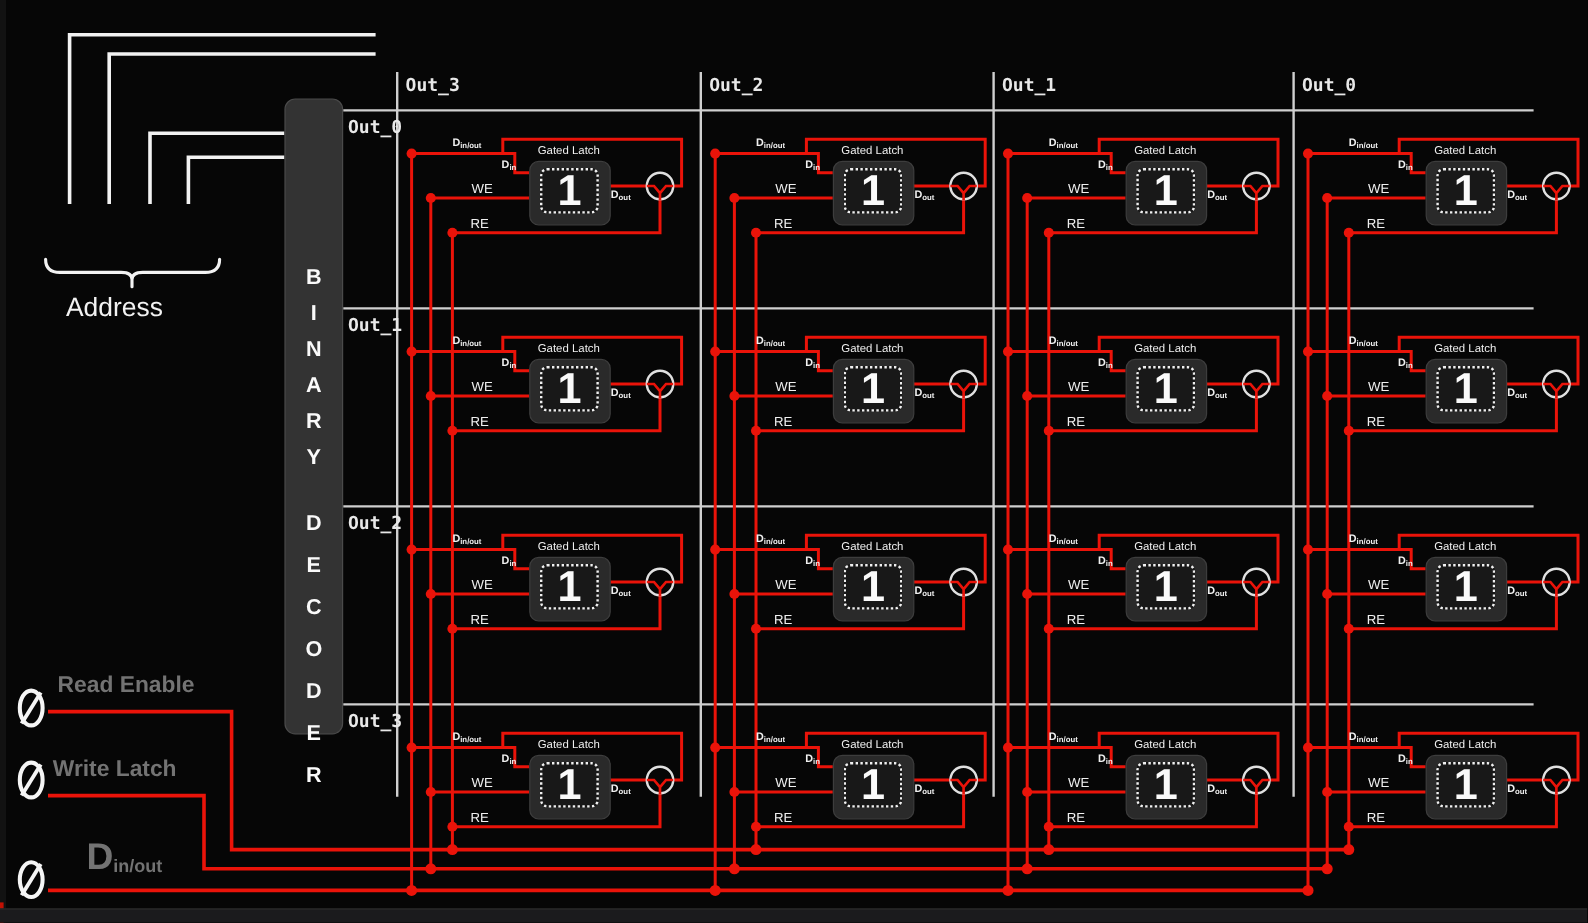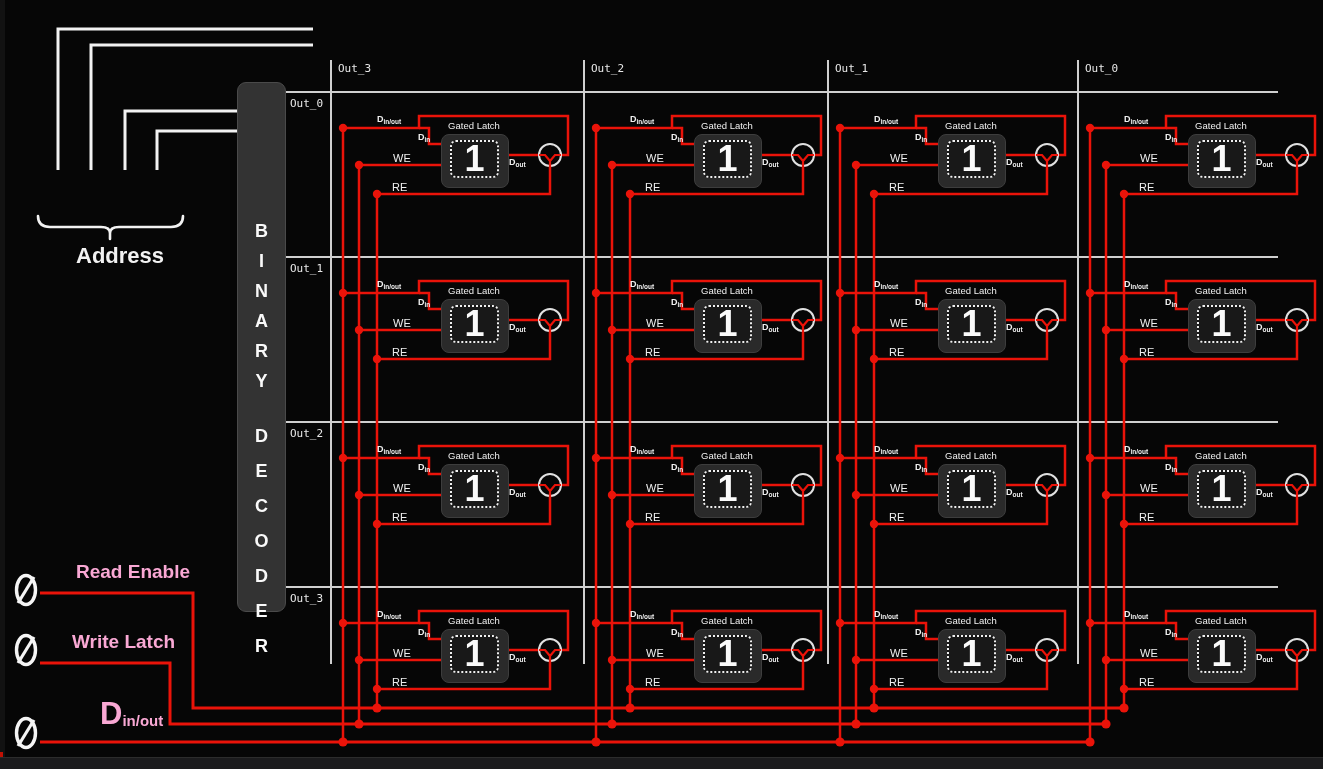--- a/index.html
+++ b/index.html
@@ -13,39 +13,39 @@
   .whitewire{stroke:#f2f2f2;stroke-width:3;fill:none;}
   .brace{stroke:#f2f2f2;stroke-width:2.6;fill:none;stroke-linecap:round;}
   .tcirc{stroke:#e0e0e0;stroke-width:2;fill:none;}
   .panel{position:absolute;background:#333;border:1.5px solid #4a4a4a;border-radius:9px;z-index:3;}
   #top-decoder{left:313px;top:22px;width:790px;height:35px;display:flex;align-items:center;justify-content:center;}
   #top-decoder .lbl{font-size:19px;font-weight:700;letter-spacing:1.5px;color:#fafafa;}
   #left-decoder{left:237px;top:82px;width:47px;height:528px;}
   .vletters{position:absolute;left:0;width:100%;text-align:center;font-weight:700;font-size:18px;color:#fafafa;}
   #vl1{top:133px;line-height:30px;}
   #vl2{top:336px;line-height:35px;}
-  .mono{font-family:"DejaVu Sans Mono",monospace;font-size:11px;color:#e8e8e8;position:absolute;z-index:4;}
+  .mono{font-family:"DejaVu Sans Mono",monospace;font-size:15px;color:#e8e8e8;position:absolute;z-index:4;font-weight:bold;}
   .cell{position:absolute;width:250px;height:118px;z-index:5;}
   .cell svg{position:absolute;left:0;top:0;}
   .cell .t{position:absolute;font-size:9px;color:#f0f0f0;white-space:nowrap;}
   .cell .title{left:108px;top:28px;width:70px;text-align:center;font-size:9.5px;}
   .cell .dinout{left:46px;top:22px;}
   .cell .din{left:87px;top:40px;}
   .cell .we{left:62px;top:60px;font-size:11px;}
   .cell .re{left:61px;top:89px;font-size:11px;}
   .cell .dout{left:178px;top:65px;}
   .dlab{font-size:10px;font-weight:600;}
   .dsub{font-size:6.5px;font-weight:600;vertical-align:-0.25em;letter-spacing:0;}
   .latchbox{position:absolute;left:110px;top:42px;width:66px;height:52px;background:#2a2a2a;
             border:1px solid #3d3d3d;border-radius:8px;}
   .valuebox{position:absolute;left:119px;top:48px;width:45px;height:34px;background:#181818;
             border:2px dotted #f0f0f0;border-radius:6px;display:flex;align-items:center;justify-content:center;}
   .valuebox .v{font-size:36px;font-weight:700;color:#fafafa;line-height:30px;}
-  .inlabel{position:absolute;font-weight:700;color:#f9a8d4;z-index:4;font-size:19px;margin-left:28px;}
-  #addr-label{position:absolute;left:55px;top:243px;font-size:22px;font-weight:700;z-index:4;margin-left:21px;}
+  .inlabel{position:absolute;font-weight:700;color:#737373;z-index:4;font-size:19px;}
+  #addr-label{position:absolute;left:55px;top:243px;font-size:22px;font-weight:400;z-index:4;}
   .zero{position:absolute;z-index:4;}
   #din-main{font-size:31px;font-weight:700;}
   #din-main .bigsub{font-size:15px;vertical-align:-0.15em;}
   #bottom-strip{position:absolute;left:0;top:757px;width:1323px;height:12px;background:#1b1b1d;border-top:1px solid #2c2c2c;z-index:2;}
   #left-strip{position:absolute;left:0;top:0;width:5px;height:769px;background:#121212;z-index:0;}
   #red-sliver{position:absolute;left:0;top:752px;width:3px;height:17px;background:#c01104;z-index:2;}
 </style>
 </head>
 <body>
 

